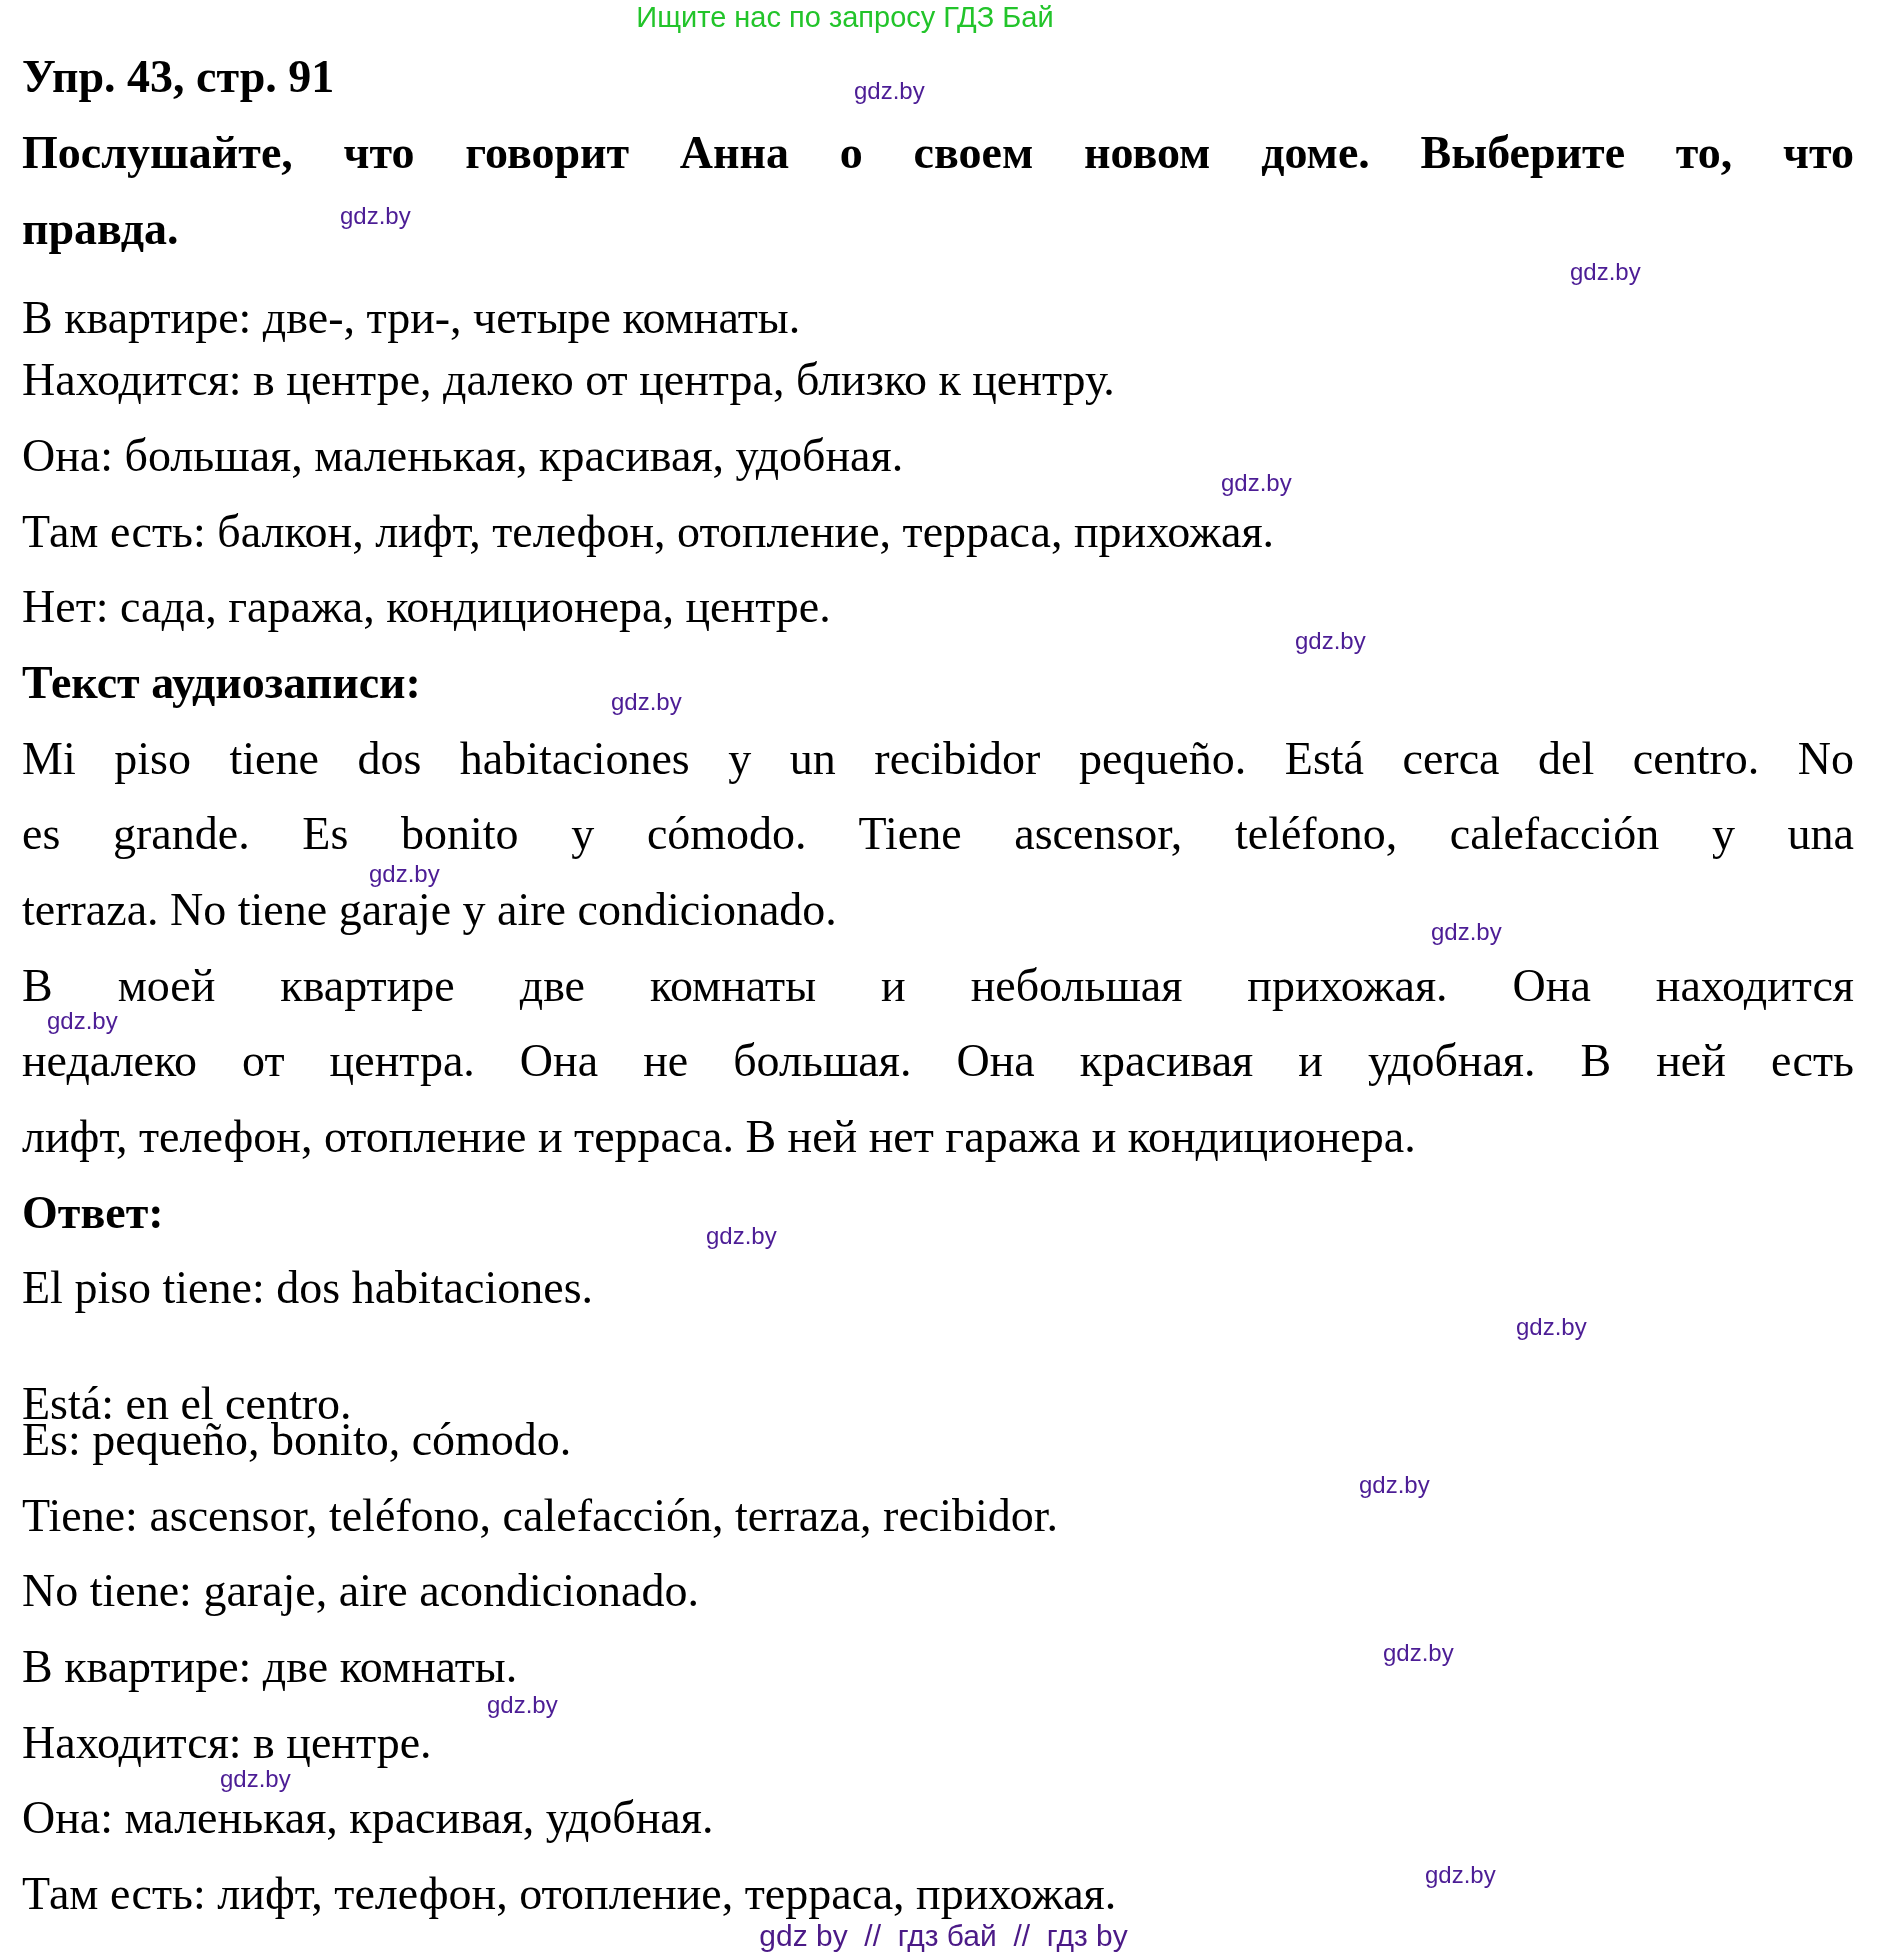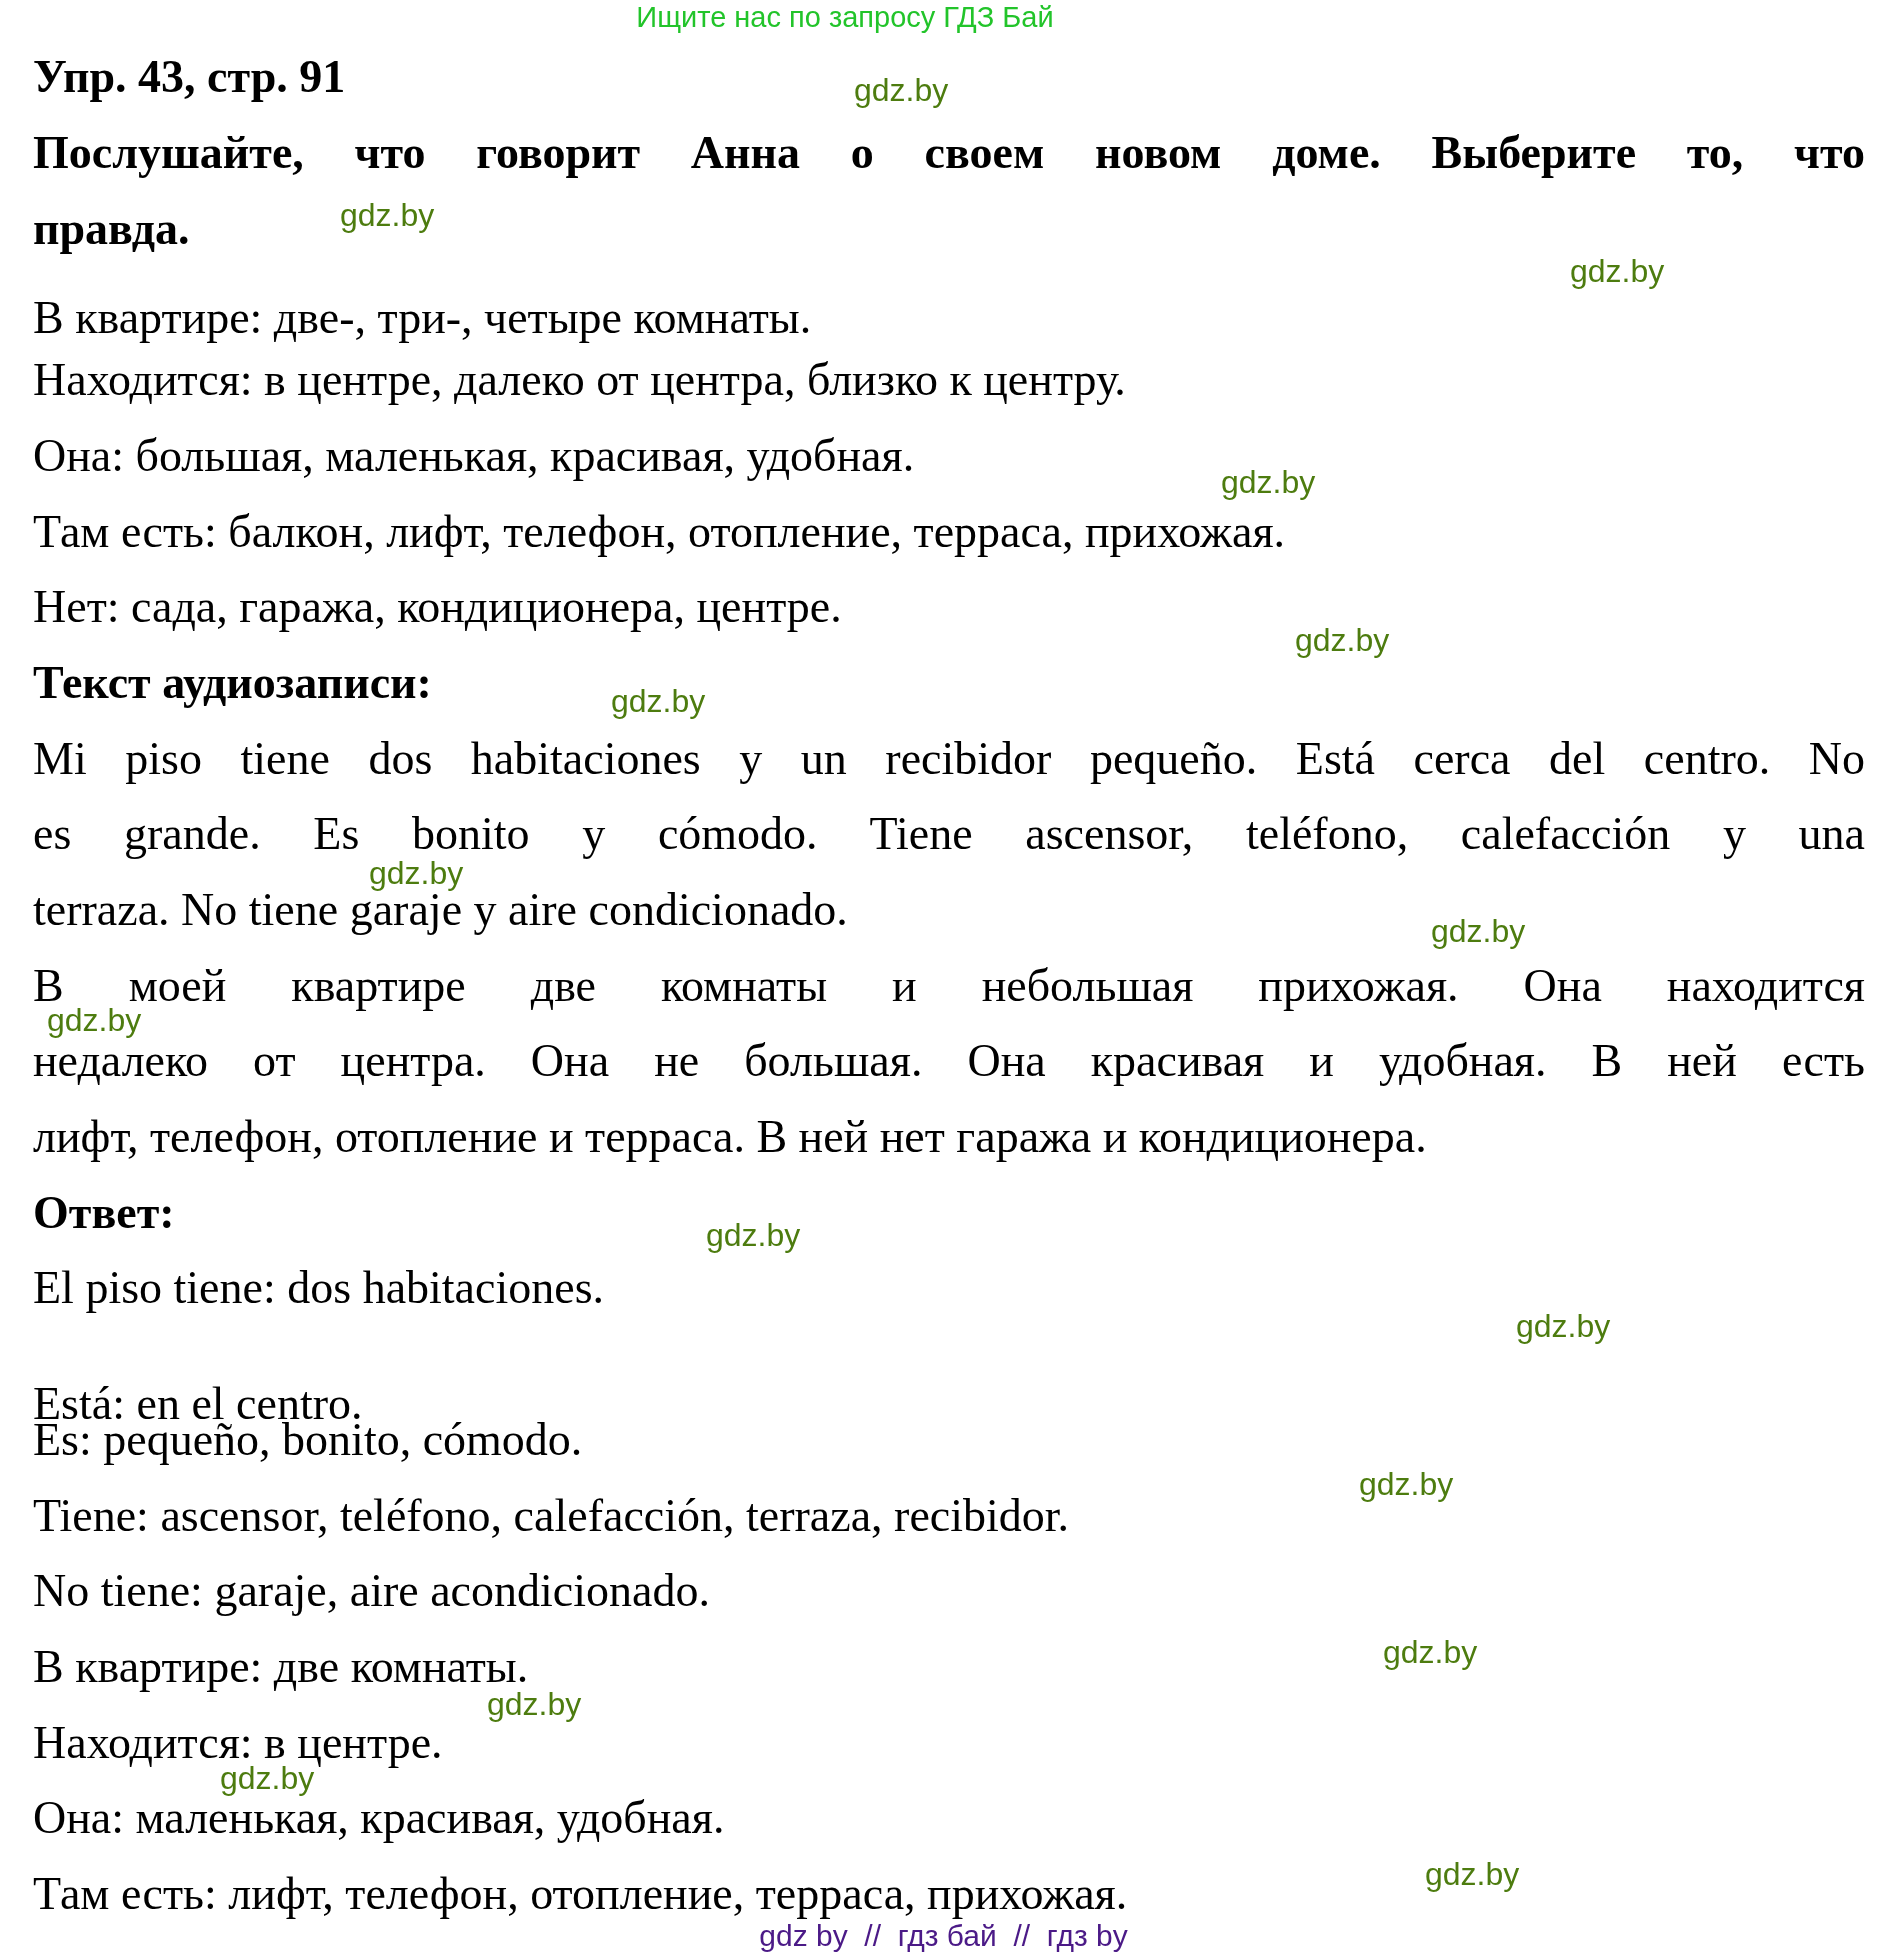--- a/index.html
+++ b/index.html
@@ -11,28 +11,28 @@
       position: absolute; top: 0; left: 0; width: 1690px; text-align: center;
       font-family: "Liberation Sans", "DejaVu Sans", sans-serif;
       font-size: 29px; line-height: 35px; color: #22c42a;
     }
     .bottom-banner {
       position: absolute; top: 1916px; left: 0; width: 1887px; text-align: center;
       font-family: "Liberation Sans", "DejaVu Sans", sans-serif;
       font-size: 30px; line-height: 39px; color: #4b1a87; white-space: pre;
     }
     .line {
-      position: absolute; left: 33px; font-size: 46px; line-height: 54px;
+      position: absolute; left: 22px; font-size: 46px; line-height: 54px;
       white-space: nowrap;
     }
     .bold { font-weight: bold; }
     .justify { width: 1832px; text-align: justify; text-align-last: justify; white-space: normal; }
     .wm {
       position: absolute; font-family: "Liberation Sans", "DejaVu Sans", sans-serif;
-      font-size: 32px; line-height: 29px; color: #4d7c0f;
+      font-size: 24px; line-height: 29px; color: #4c1d95;
     }
   </style>
 </head>
 <body>
 
 <div class="top-banner">Ищите нас по запросу ГДЗ Бай</div>
 
 <div class="line bold" style="top:50px;">Упр. 43, стр. 91</div>
 <div class="line bold justify" style="top:126px;">Послушайте, что говорит Анна о своем новом доме. Выберите то, что</div>
 <div class="line bold" style="top:202px;">правда.</div>

